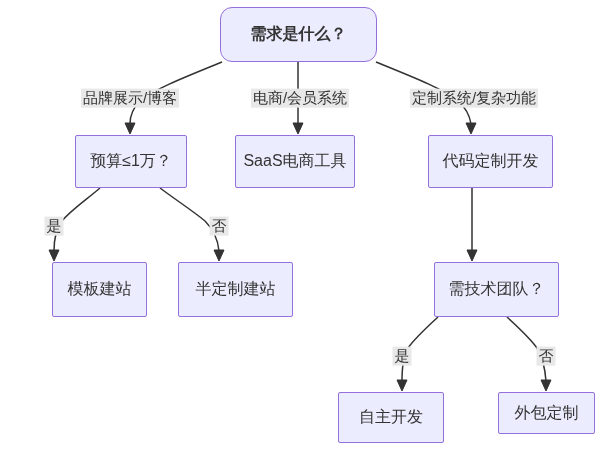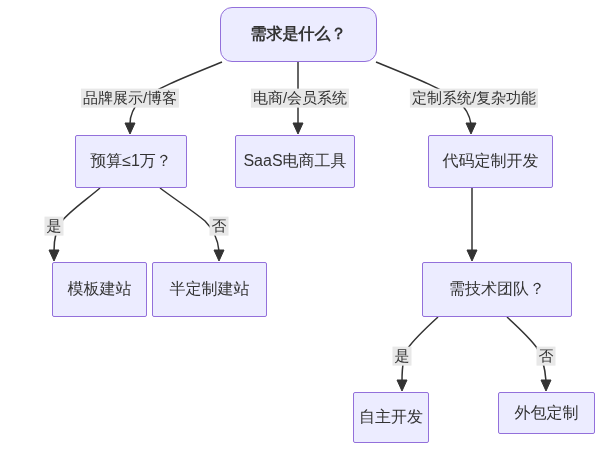--- a/index.html
+++ b/index.html
@@ -92,23 +92,23 @@
 
     <path d="M507,317 C519,328 530,338 537,348 C542,356 545,368 546,381"></path>
     <polygon points="541,380 551,380 546,391"></polygon>
   </svg>
 
   <div class="node sharp" style="left:220px; top:7px;  width:157px; height:55px;">需求是什么？</div>
   <div class="node" style="left:75px;  top:135px; width:112px; height:53px;">预算≤1万？</div>
   <div class="node" style="left:235px; top:135px; width:120px; height:53px;">SaaS电商工具</div>
   <div class="node" style="left:410px; top:135px; width:125px; height:53px;margin-left:18px;">代码定制开发</div>
   <div class="node" style="left:8px;   top:262px; width:95px;  height:55px;margin-left:44px;">模板建站</div>
-  <div class="node" style="left:152px; top:262px; width:115px; height:55px;">半定制建站</div>
-  <div class="node" style="left:422px; top:262px; width:150px; height:55px;">需技术团队？</div>
-  <div class="node" style="left:353px; top:392px; width:76px;  height:51px;">自主开发</div>
+  <div class="node" style="left:178px; top:262px; width:115px; height:55px;">半定制建站</div>
+  <div class="node" style="left:434px; top:262px; width:125px; height:55px;">需技术团队？</div>
+  <div class="node" style="left:338px; top:392px; width:106px;  height:51px;">自主开发</div>
   <div class="node" style="left:498px; top:392px; width:97px;  height:42px;">外包定制</div>
 
   <div class="edge-label" style="left:130px; top:98px;">品牌展示/博客</div>
   <div class="edge-label" style="left:300px; top:98px;">电商/会员系统</div>
   <div class="edge-label" style="left:474px; top:98px;">定制系统/复杂功能</div>
   <div class="edge-label" style="left:54px;  top:226px;">是</div>
   <div class="edge-label" style="left:219px; top:226px;">否</div>
   <div class="edge-label" style="left:402px; top:356px;">是</div>
   <div class="edge-label" style="left:546px; top:356px;">否</div>
 

